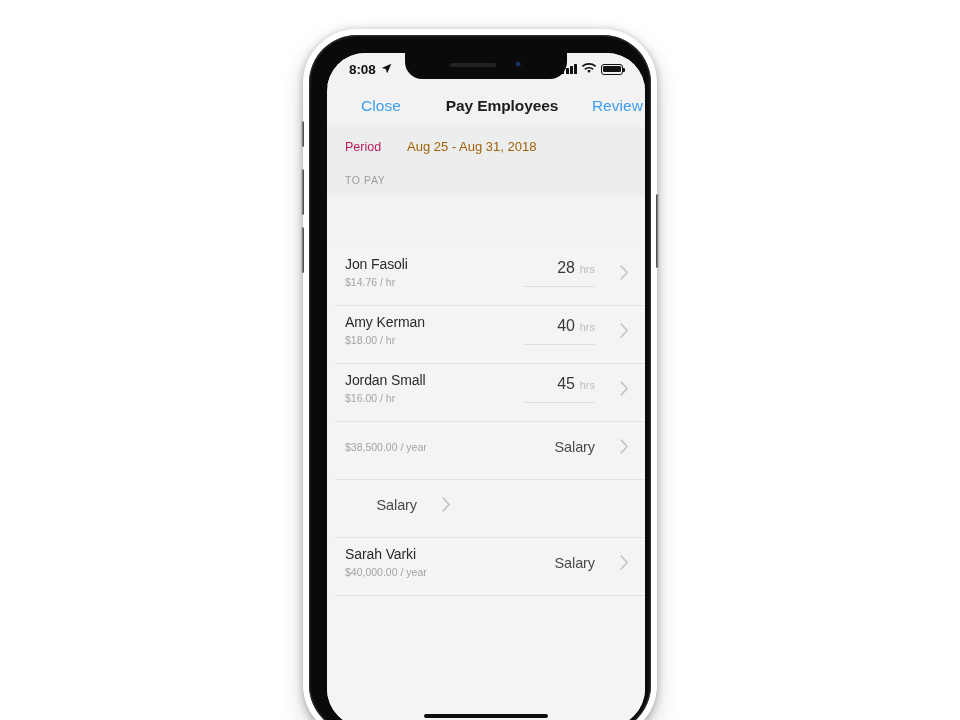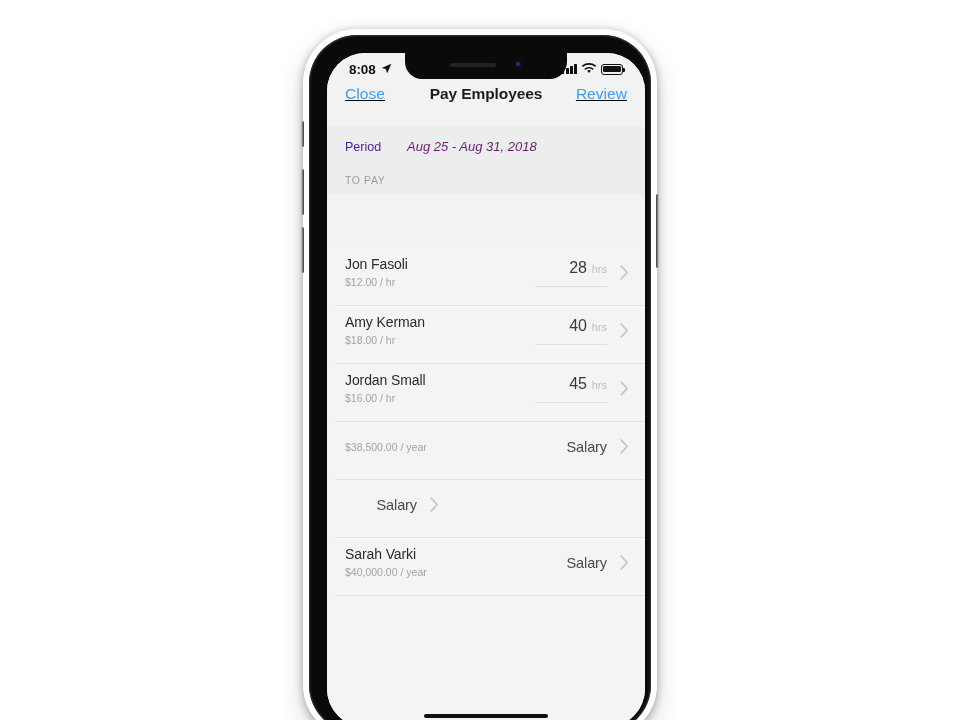--- a/index.html
+++ b/index.html
@@ -171,30 +171,30 @@
     display: block;
     height: 100%;
     width: 100%;
     background: #111;
     border-radius: 1.2px;
   }
 
   
   #nav-bar {
     position: absolute;
-    left: 0; top: 32px;
+    left: 16px; top: 32px;
     width: 100%;
     height: 42px;
     background: #f2f2f3;
     display: flex;
+    align-items: center;
     justify-content: space-between;
     padding: 0 18px;
     box-sizing: border-box;
     z-index: 15;
-    text-decoration: underline;
   }
   #nav-close, #nav-review {
     font-size: 15.5px;
     color: #3c9ef0;
     cursor: pointer;
     letter-spacing: 0.05px;
   }
   #nav-title {
     font-size: 15.5px;
     font-weight: bold;
@@ -217,29 +217,28 @@
     z-index: 10;
   }
   .meta-row {
     display: flex;
     align-items: baseline;
     padding: 0 18px;
     margin-bottom: 14px;
   }
   .meta-label {
     font-size: 12.5px;
-    color: #4c1d95;
+    color: #be185d;
     width: 62px;
     flex: none;
   }
   .meta-value {
     font-size: 13px;
-    color: #701a75;
+    color: #a16207;
     cursor: pointer;
-    font-style: italic;
   }
   #section-header {
     font-size: 10.5px;
     color: #9c9ca0;
     letter-spacing: 0.6px;
     padding: 6px 18px 9px 18px;
   }
 
   
   #employee-list {
@@ -285,20 +284,21 @@
     font-size: 10.5px;
     color: #a3a3a7;
     margin-top: 2px;
     line-height: 1.2;
   }
   .emp-right {
     flex: none;
     display: flex;
     align-items: center;
     position: relative;
+    gap: 12px;
   }
   .hours-box {
     display: flex;
     align-items: baseline;
     justify-content: flex-end;
     gap: 5px;
     width: 72px;
     position: relative;
     padding-bottom: 10px;
   }
@@ -409,21 +409,21 @@
           <div class="meta-label">Period</div>
           <div class="meta-value">Aug 25 - Aug 31, 2018</div>
         </div>
         <div id="section-header">TO PAY</div>
       </div>
 
       <div id="employee-list">
           <div class="emp-row">
             <div class="emp-info">
               <div class="emp-name">Jon Fasoli</div>
-              <div class="emp-rate">$12.00 / hr</div>
+              <div class="emp-rate">$14.76 / hr</div>
             </div>
             <div class="emp-right">
               <div class="hours-box">
                 <span class="hours-value">28</span>
                 <span class="hours-unit">hrs</span>
               </div>
               <span class="chevron">
                 <svg width="9" height="15" viewBox="0 0 9 15">
                   <path d="M1.2 1.2 L7.2 7.5 L1.2 13.8" fill="none" stroke="currentColor" stroke-width="1.7" stroke-linecap="round" stroke-linejoin="round"></path>
                 </svg>

